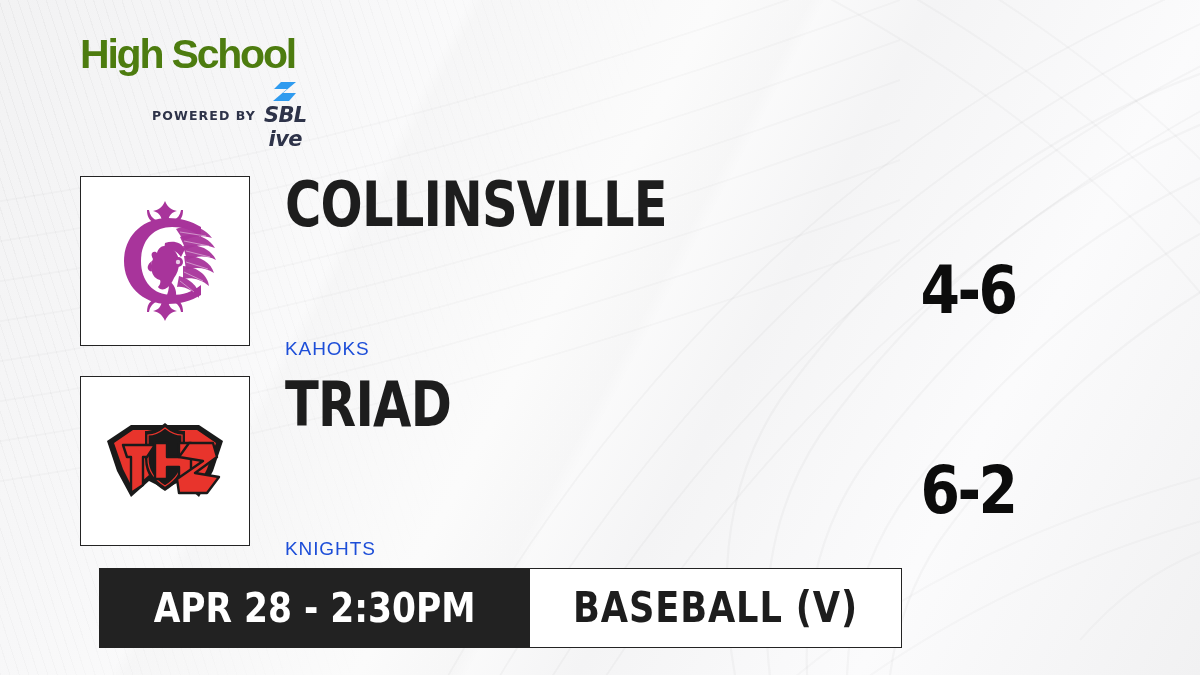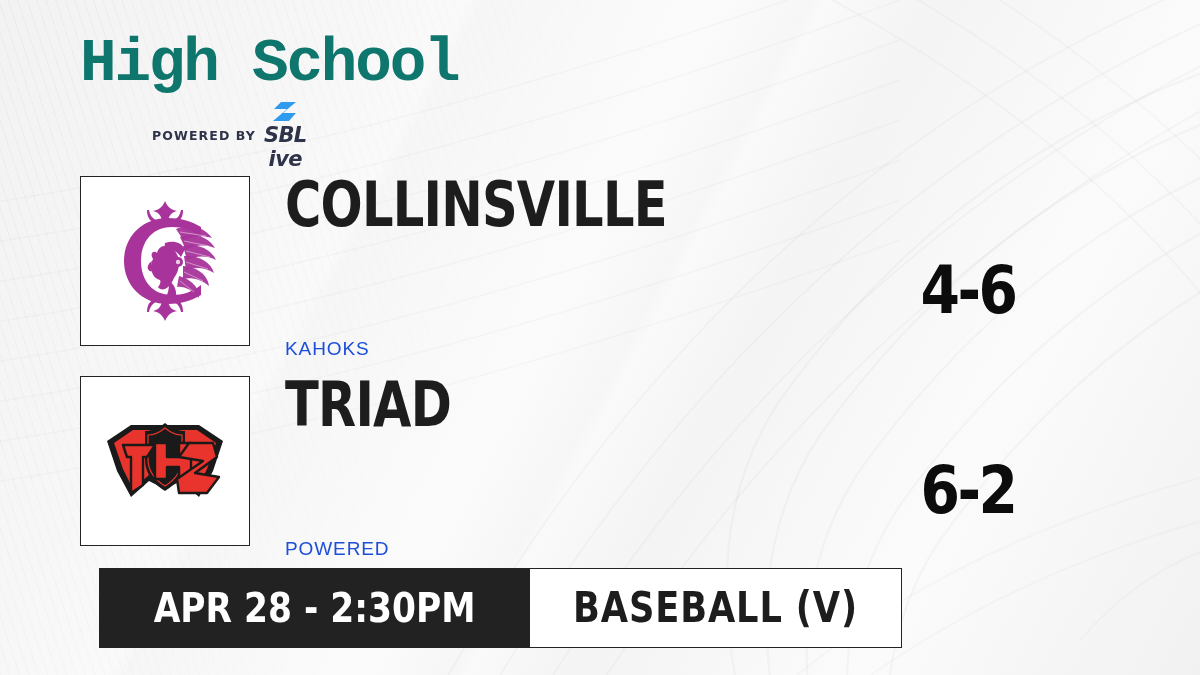--- a/index.html
+++ b/index.html
@@ -28,25 +28,25 @@
       rgba(0,0,0,0) 1px, rgba(0,0,0,0) 9px);
     -webkit-mask-image:linear-gradient(115deg,rgba(0,0,0,.95) 0%,rgba(0,0,0,.55) 26%,rgba(0,0,0,0) 46%);
             mask-image:linear-gradient(115deg,rgba(0,0,0,.95) 0%,rgba(0,0,0,.55) 26%,rgba(0,0,0,0) 46%);
   }
   .bg-arcs{opacity:.85;}
 
   
   .header{position:absolute;left:80px;top:34px;}
   .hs-row{display:flex;align-items:center;gap:12px;}
   .hs-word{
-    font-family:Liberation Mono, monospace;
+    font-family:Liberation Sans, sans-serif;
     font-weight:700;
-    font-size:61px;
+    font-size:41px;
     letter-spacing:-2.2px;
-    color:#0f766e;
+    color:#4d7c0f;
     line-height:.98;
   }
   .pin{width:62px;height:80px;position:relative;margin-left:2px;margin-top:-2px;}
   .powered{
     display:flex;align-items:center;gap:8px;
     margin-top:7px;margin-left:72px;
   }
   .pb-text{
     font-family:"DejaVu Sans", sans-serif;
     font-weight:700;font-size:12.5px;letter-spacing:1.1px;color:#2e3349;
@@ -250,21 +250,21 @@
         <path d="M20 26 L52 26 L44 38 L40 38 L40 66 L28 74 L28 38 L24 38 Z"></path>
 
         <path d="M52 24 L64 24 L64 38 L76 38 L76 24 L88 24 L88 60 L76 60 L76 48 L64 48 L64 60 L52 60 Z"></path>
 
         <path d="M110 24 L86 24 L76 38 L100 42 L74 60 L76 74 L104 74 L116 58 L92 54 L114 38 Z"></path>
       </g>
     </svg>
   </div>
 
   <div class="team-name" id="team-name-2">TRIAD</div>
-  <div class="mascot" id="mascot-2">POWERED</div>
+  <div class="mascot" id="mascot-2">KNIGHTS</div>
   <div class="record" id="record-2">6-2</div>
 
   <div class="bottom-bar">
     <div class="bar-date">
       <span class="bar-text">APR 28 - 2:30PM</span>
     </div>
     <div class="bar-sport">
       <span class="bar-text">BASEBALL (V)</span>
     </div>
   </div>

